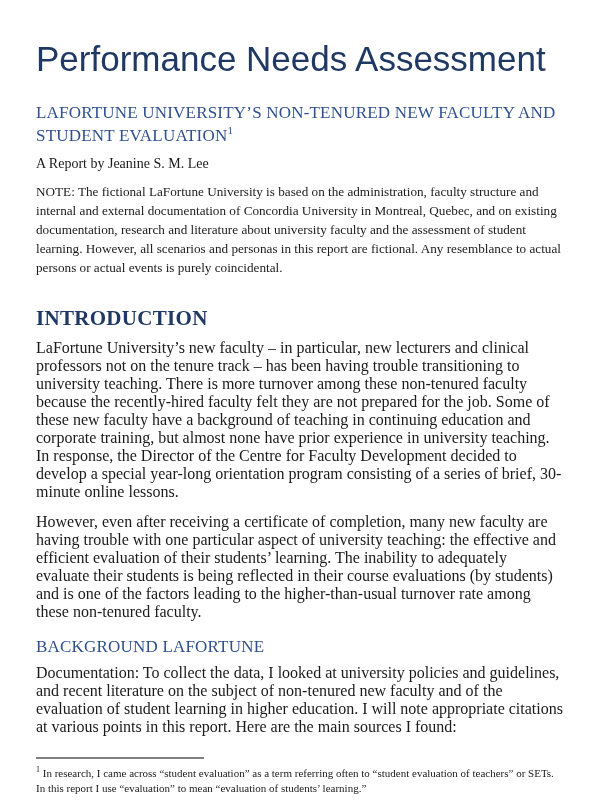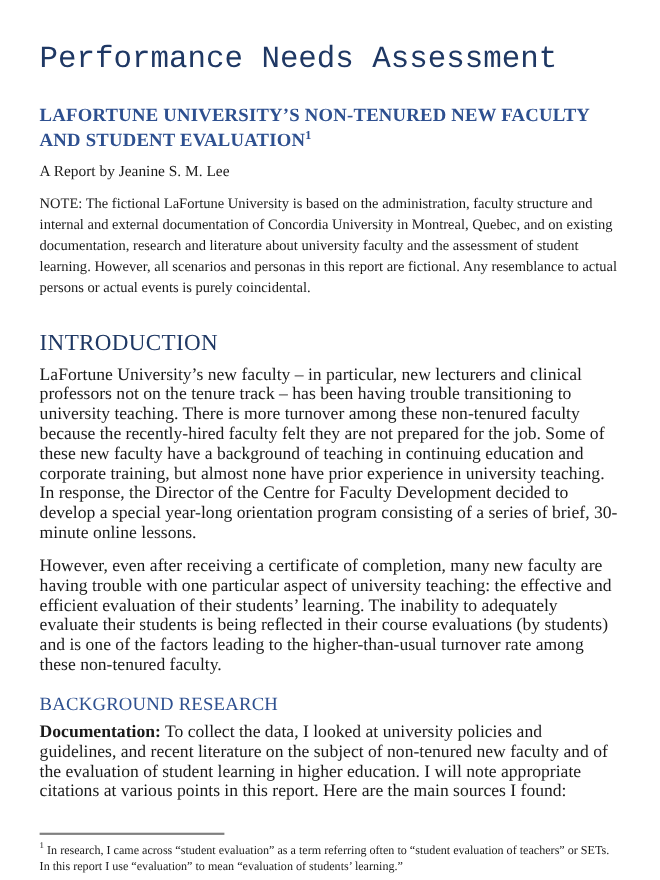--- a/index.html
+++ b/index.html
@@ -16,31 +16,31 @@
     width: 600px;
     height: 800px;
     margin: 0 auto;
     background: var(--page-background);
     font-family: "Liberation Serif", "DejaVu Serif", serif;
     color: var(--body-text);
     padding: 40px 36px 0 36px;
     overflow: hidden;
   }
   .doc-title {
-    font-family: Liberation Mono, monospace;
-    font-size: 28px;
+    font-family: Liberation Sans, sans-serif;
+    font-size: 35px;
     font-weight: normal;
     color: var(--title-navy);
     letter-spacing: 0px;
     margin-bottom: 22px;
     line-height: 1.1;
   }
   .doc-subtitle {
     font-size: 17px;
-    font-weight: bold;
+    font-weight: normal;
     color: var(--heading-blue);
     line-height: 1.38;
     margin-bottom: 9px;
     letter-spacing: 0.2px;
   }
   .doc-subtitle sup {
     font-size: 11px;
     line-height: 0;
   }
   .byline {
@@ -48,40 +48,40 @@
     color: var(--body-text);
     margin-bottom: 10px;
   }
   .note {
     font-size: 13.2px;
     line-height: 19px;
     margin-bottom: 29px;
   }
   .h-intro {
     font-size: 21px;
-    font-weight: normal;
+    font-weight: bold;
     color: var(--title-navy);
     letter-spacing: 0.3px;
     margin-bottom: 8px;
   }
   .h-background {
     font-size: 17px;
     font-weight: normal;
     color: var(--heading-blue);
     letter-spacing: 0.2px;
     margin-top: 16px;
     margin-bottom: 7px;
   }
   .body-par {
     font-size: 16px;
     line-height: 18px;
     margin-bottom: 12px;
     text-align: left;
   }
-  .body-par b { font-weight: bold; text-align: center; }
+  .body-par b { font-weight: normal; text-align: center; }
   .footnote-area {
     position: absolute;
     left: 36px;
     right: 36px;
     bottom: 5px;
   }
   .footnote-rule {
     width: 168px;
     border-top: 2px solid var(--footnote-rule-gray);
     margin-bottom: 7px;
@@ -108,21 +108,21 @@
 
   <p class="note">NOTE: The fictional LaFortune University is based on the administration, faculty structure and internal and external documentation of Concordia University in Montreal, Quebec, and on existing documentation, research and literature about university faculty and the assessment of student learning. However, all scenarios and personas in this report are fictional. Any resemblance to actual persons or actual events is purely coincidental.</p>
 
   <h3 class="h-intro">INTRODUCTION</h3>
 
   <p class="body-par">LaFortune University’s new faculty – in particular, new lecturers and clinical professors not on the tenure track – has been having trouble transitioning to university teaching. There is more turnover among these non-tenured faculty because the recently-hired faculty felt they are not prepared for the job. Some of these new faculty have a background of teaching in continuing education and corporate training, but almost none have prior experience in university teaching. In response, the Director of the Centre for Faculty Development decided to develop a special year-long orientation program consisting of a series of brief, 30-minute online lessons.</p>
 
   <p class="body-par">However, even after receiving a certificate of completion, many new faculty are having trouble with one particular aspect of university teaching: the effective and efficient evaluation of their students’ learning. The inability to adequately evaluate their students is being reflected in their course evaluations (by students) and is one of the factors leading to the higher-than-usual turnover rate among these non-tenured faculty.</p>
 
 
-  <h4 class="h-background">BACKGROUND RESEARCH</h4>
+  <h4 class="h-background">BACKGROUND LAFORTUNE</h4>
 
   <p class="body-par"><b>Documentation:</b> <span>To collect the data, I looked at university policies and guidelines, and recent literature on the subject of non-tenured new faculty and of the evaluation of student learning in higher education. I will note appropriate citations at various points in this report. Here are the main sources I found:</span></p>
 
   <div class="footnote-area">
     <div class="footnote-rule"></div>
     <p class="footnote-text"><sup>1</sup> <span>In research, I came across “student evaluation” as a term referring often to “student evaluation of teachers” or SETs. In this report I use “evaluation” to mean “evaluation of students’ learning.”</span></p>
   </div>
 
 </div>
 

